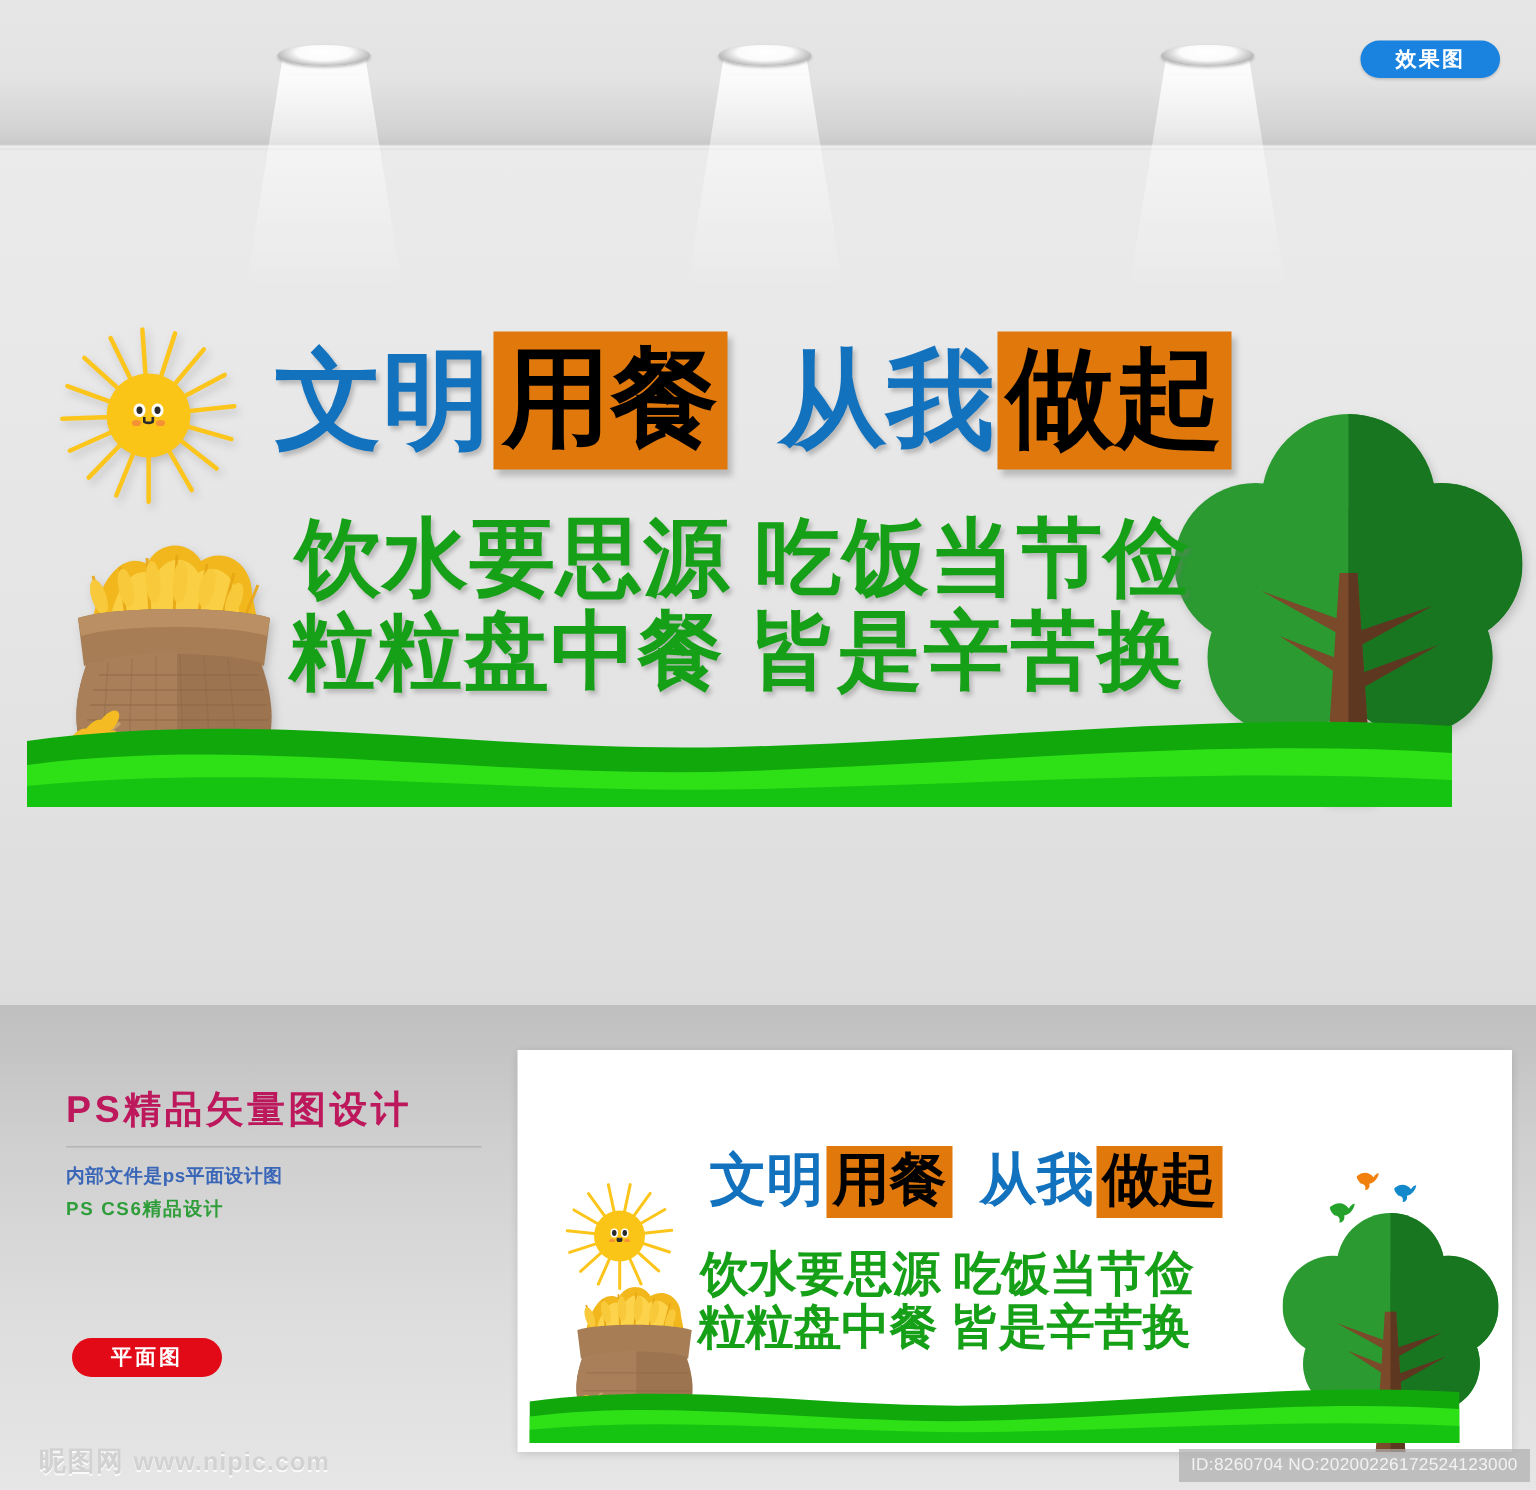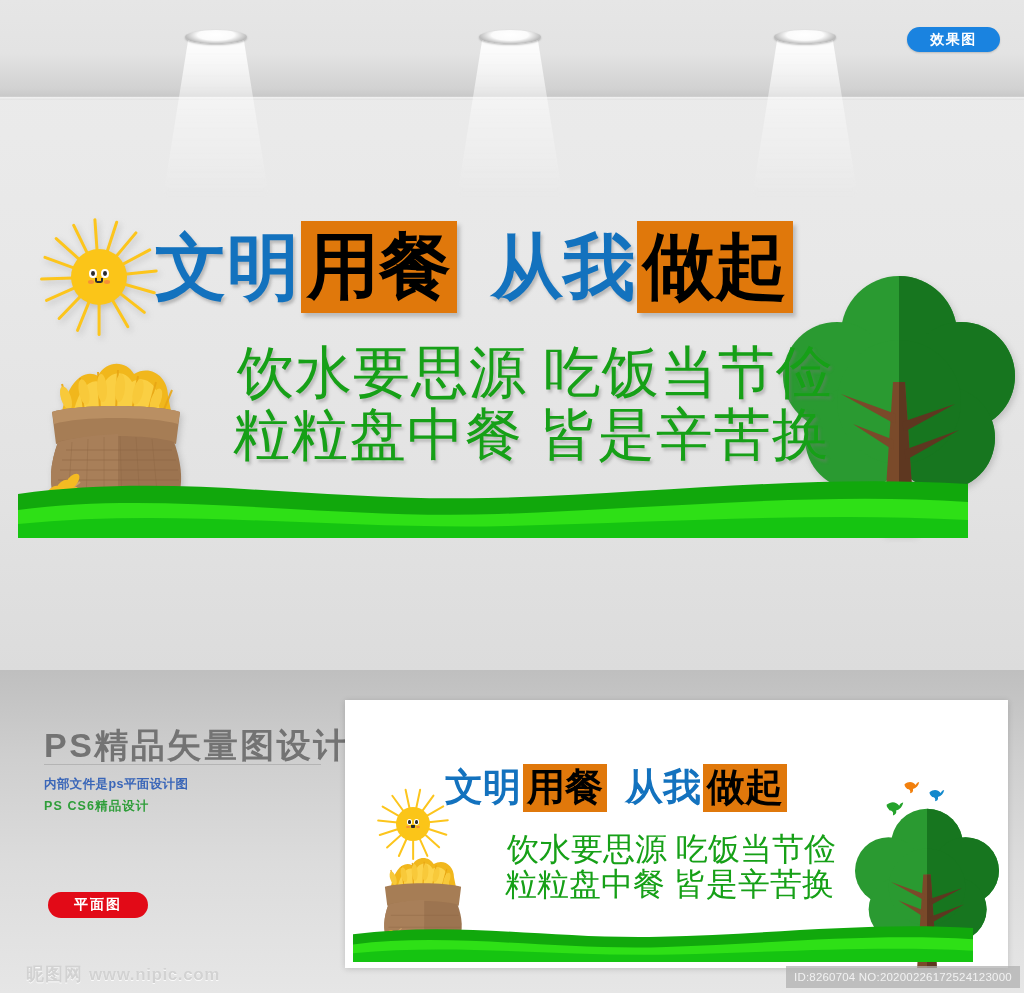--- a/index.html
+++ b/index.html
@@ -68,48 +68,47 @@
   
   .tree { position:absolute; }
 
   
   .bird { position:absolute; }
 
   
   .grass { position:absolute; left:0; bottom:0; width:100%; }
 
   
-  .headline { position:absolute; white-space:nowrap; display:flex; align-items:center; }
+  .headline { position:absolute; white-space:nowrap; display:flex; align-items:center;margin-left:28px; }
   .hl-plain {
     color:#1372be; font-weight:bold;
     text-shadow:2px 3px 3px rgba(120,120,120,.42);
     letter-spacing:0;
   }
   .hl-box {
     background:#e0780b; color:#000000; font-weight:bold;
     box-shadow:3px 4px 4px rgba(120,120,120,.4);
   }
   .subline {
-    position:absolute; white-space:nowrap; color:#16a017; font-weight:normal;
+    position:absolute; white-space:nowrap; color:#16a017; font-weight:bold;
     text-shadow:2px 3px 3px rgba(120,120,120,.40);
-    margin-left:40px;
   }
 
   
   #wall { position:absolute; left:0; top:96px; width:1024px; height:470px; }
 
   
   #lower {
     position:absolute; left:0; top:670px; width:1024px; height:323px;
     background:linear-gradient(180deg,#bfbfbf 0%,#cfcfcf 28%,#dcdcdc 60%,#e6e6e6 100%);
     overflow:hidden;
   }
   #ps-title {
     position:absolute; left:44px; top:723px;
-    font-size:34px; font-weight:bold; color:#737373; letter-spacing:2.5px;
+    font-size:25px; font-weight:bold; color:#be185d; letter-spacing:2.5px;
   }
   #ps-rule { position:absolute; left:44px; top:764px; width:277px; height:1px; background:#b4b4b4; }
   #ps-sub1 { position:absolute; left:44px; top:776px; font-size:12.5px; font-weight:bold; color:#3a66b8; letter-spacing:.4px; }
   #ps-sub2 { position:absolute; left:44px; top:798px; font-size:12.5px; font-weight:bold; color:#2f9e3a; letter-spacing:1.1px; }
   #flat-badge {
     position:absolute; left:48px; top:892px; width:100px; height:26px;
     background:#e20a17; border-radius:13px; color:#fff;
     font-size:14px; font-weight:bold; letter-spacing:2px;
     display:flex; align-items:center; justify-content:center;
   }

